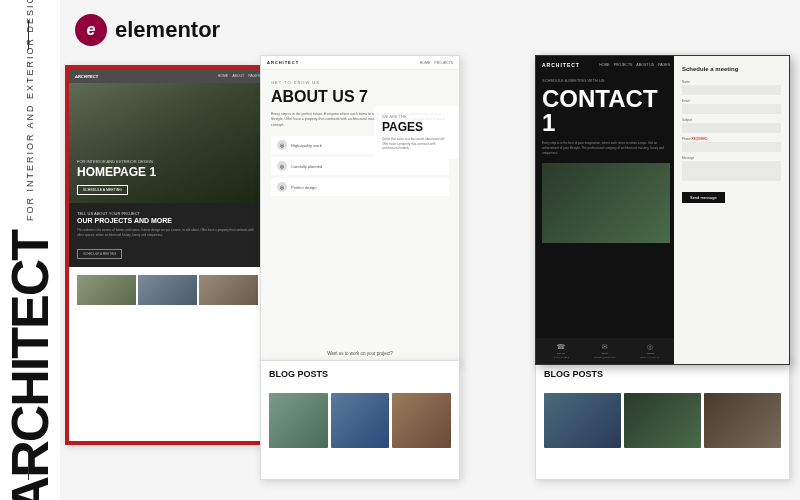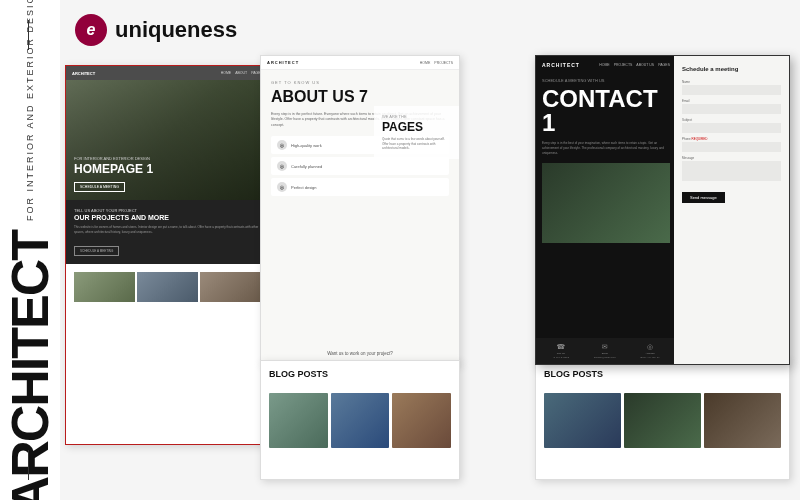--- a/index.html
+++ b/index.html
@@ -102,21 +102,21 @@
     }
 
     
     .mockup-homepage {
       position: absolute;
       left: 0;
       top: 10px;
       width: 205px;
       height: 380px;
       background: #fff;
-      border: 1px solid #b91c1c;
+      border: 4px solid #b91c1c;
       overflow: hidden;
       box-shadow: 2px 2px 8px rgba(0,0,0,0.15);
       z-index: 5;
     }
     .mockup-homepage .nav-bar {
       background: rgba(0,0,0,0.7);
       height: 14px;
       display: flex;
       align-items: center;
       padding: 0 6px;
@@ -519,21 +519,21 @@
   </div>
   <div class="deco-line-bottom"></div>
 </div>
 
 <div class="main-content">
 
   <div class="elementor-badge">
     <div class="elementor-icon">
       <span>e</span>
     </div>
-    <span class="elementor-text">uniqueness</span>
+    <span class="elementor-text">elementor</span>
   </div>
 
   <div class="mockups-container">
 
     <div class="mockup-homepage">
       <div class="nav-bar">
         <span class="logo-text">ARCHITECT</span>
         <div class="nav-links">
           <span class="nav-link">HOME</span>
           <span class="nav-link">ABOUT</span>

